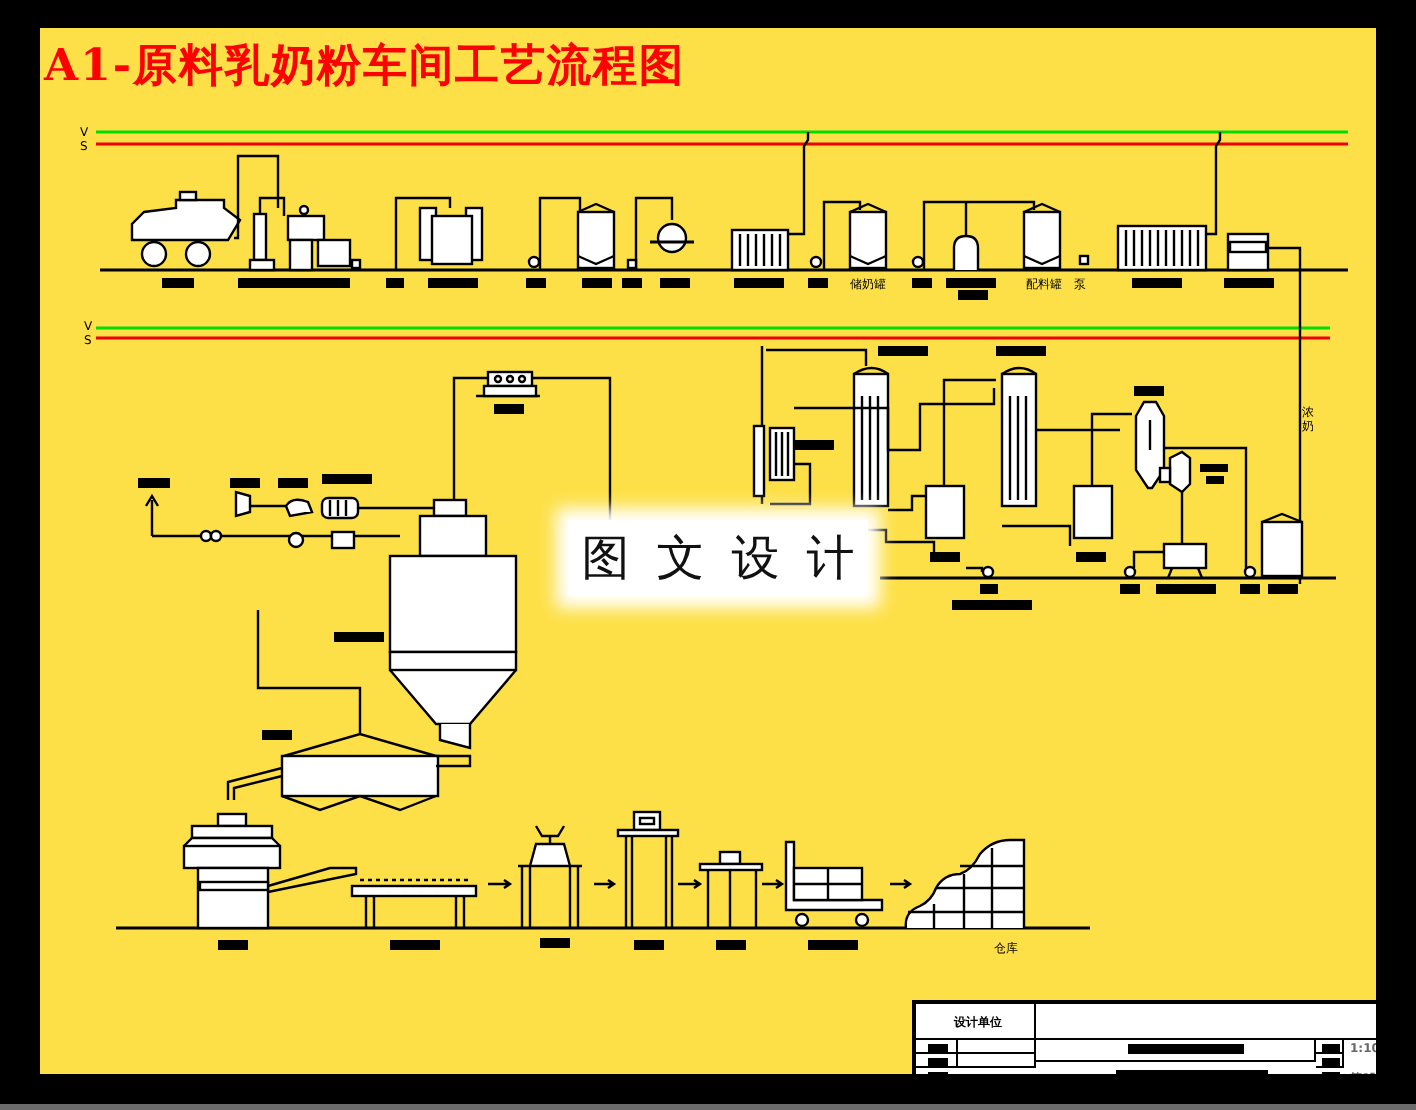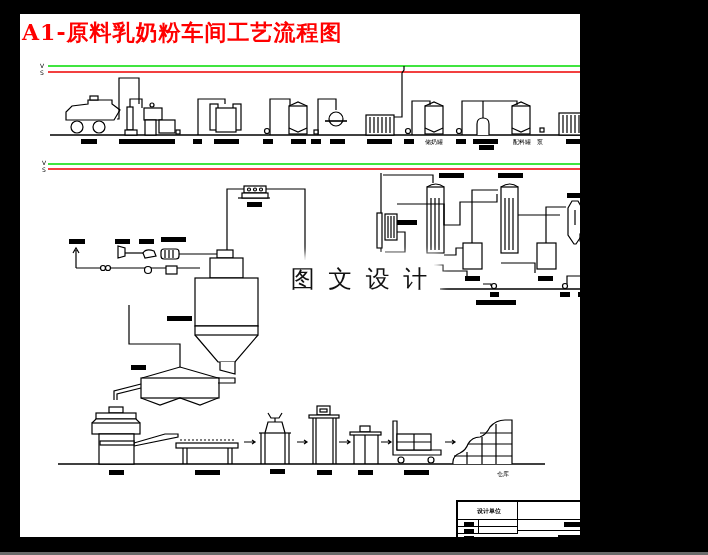--- a/index.html
+++ b/index.html
@@ -1,17 +1,17 @@
 <!DOCTYPE html>
 <html><head>
 <meta charset="utf-8">
 <style>
   html, body { margin: 0; padding: 0; background: #000; }
   body { width: 708px; height: 555px; position: relative; overflow: hidden; font-family: "DejaVu Sans", sans-serif; }
-  #sheet { position: absolute; left: 20px; top: 14px; width: 560px; height: 523px; background: #ffffff; overflow: hidden; }
+  #sheet { position: absolute; left: 20px; top: 14px; width: 668px; height: 523px; background: #fde047; overflow: hidden; }
   #bottom-rule { position: absolute; left: 0; top: 552px; width: 708px; height: 3px; background: #6b6b6b; }
   #title { position: absolute; left: 2px; top: 4px; color: #ff0000; font-family: "DejaVu Serif", serif; font-size: 22px; font-weight: bold; letter-spacing: 1px; white-space: nowrap; }
   svg#diagram { position: absolute; left: 0; top: 0; }
   .ln { stroke: #000; stroke-width: 1.2; fill: none; }
   .lnf { stroke: #000; stroke-width: 1.2; fill: #fff; }
   .thick { stroke: #000; stroke-width: 1.6; fill: none; }
   .green { stroke: #00dd00; stroke-width: 1.5; }
   .red { stroke: #ee0000; stroke-width: 1.5; }
   .lbl { fill: #000; }
   .tiny { font-size: 6px; fill: #000; font-family: "DejaVu Sans", sans-serif; }

